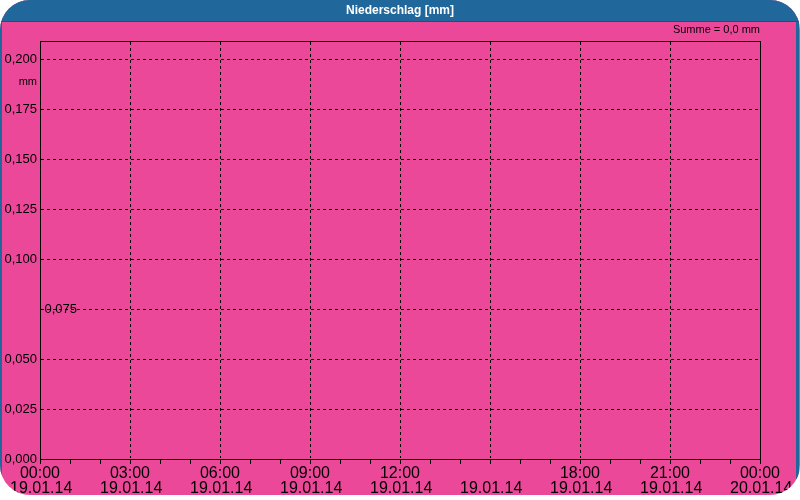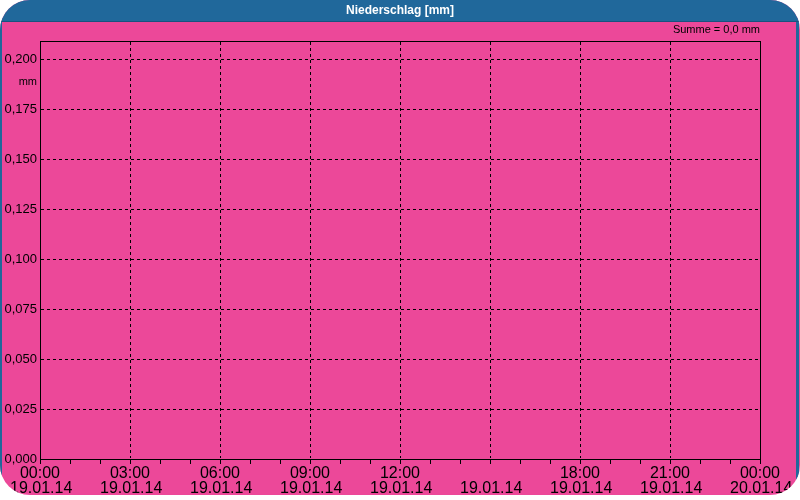--- a/index.html
+++ b/index.html
@@ -102,21 +102,21 @@
       <line x1="730.5" y1="460" x2="730.5" y2="464" stroke="#000000" stroke-width="1"></line>
       <line x1="760.5" y1="460" x2="760.5" y2="464" stroke="#000000" stroke-width="1"></line>
     </svg>
 
   <div id="ylabels">
       <div class="ytick" style="top: 53px;">0,200</div>
       <div class="ytick" style="top: 103px;">0,175</div>
       <div class="ytick" style="top: 153px;">0,150</div>
       <div class="ytick" style="top: 203px;">0,125</div>
       <div class="ytick" style="top: 253px;">0,100</div>
-      <div class="ytick" style="top: 303px;">0,075</div>
+      <div class="ytick" style="top: 303px; padding-left: 40px;">0,075</div>
       <div class="ytick" style="top: 353px;">0,050</div>
       <div class="ytick" style="top: 403px;">0,025</div>
       <div class="ytick" style="top: 453px;">0,000</div>
     </div>
   <div id="xlabels">
       <div class="xtick-time" style="left: 10px; top: 466px;">00:00</div>
       <div class="xtick-date" style="left: 10px; top: 481px;">19.01.14</div>
       <div class="xtick-time" style="left: 100px; top: 466px;">03:00</div>
       <div class="xtick-date" style="left: 100px; top: 481px;">19.01.14</div>
       <div class="xtick-time" style="left: 190px; top: 466px;">06:00</div>

